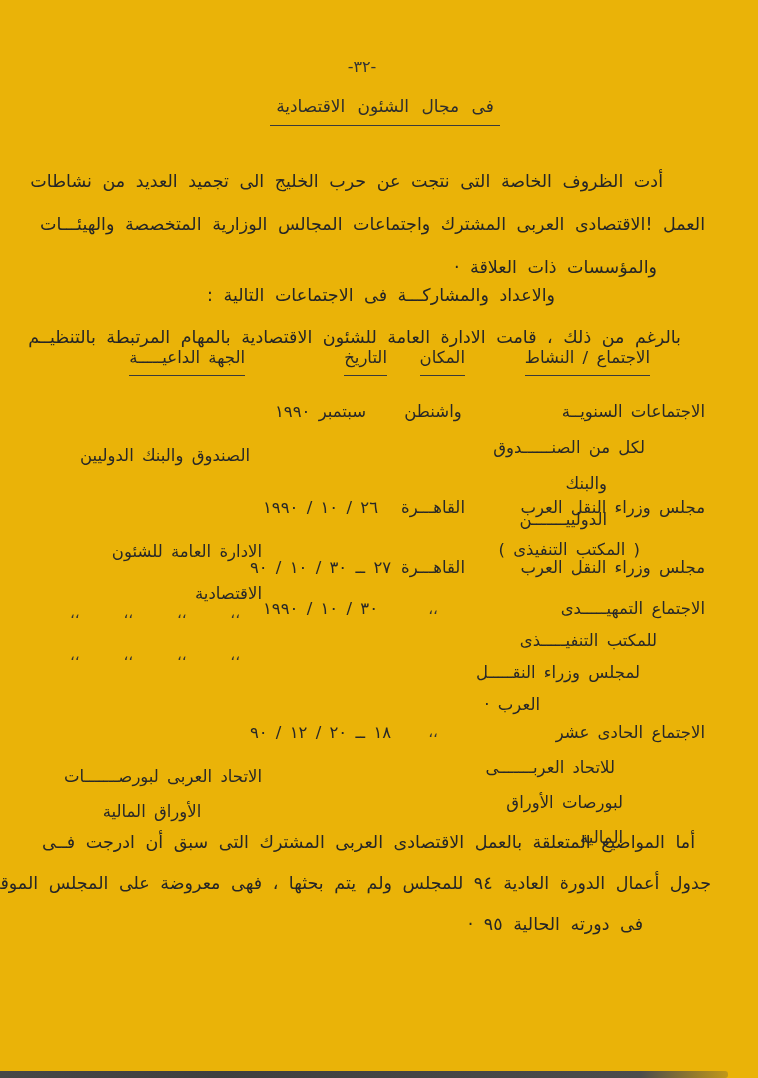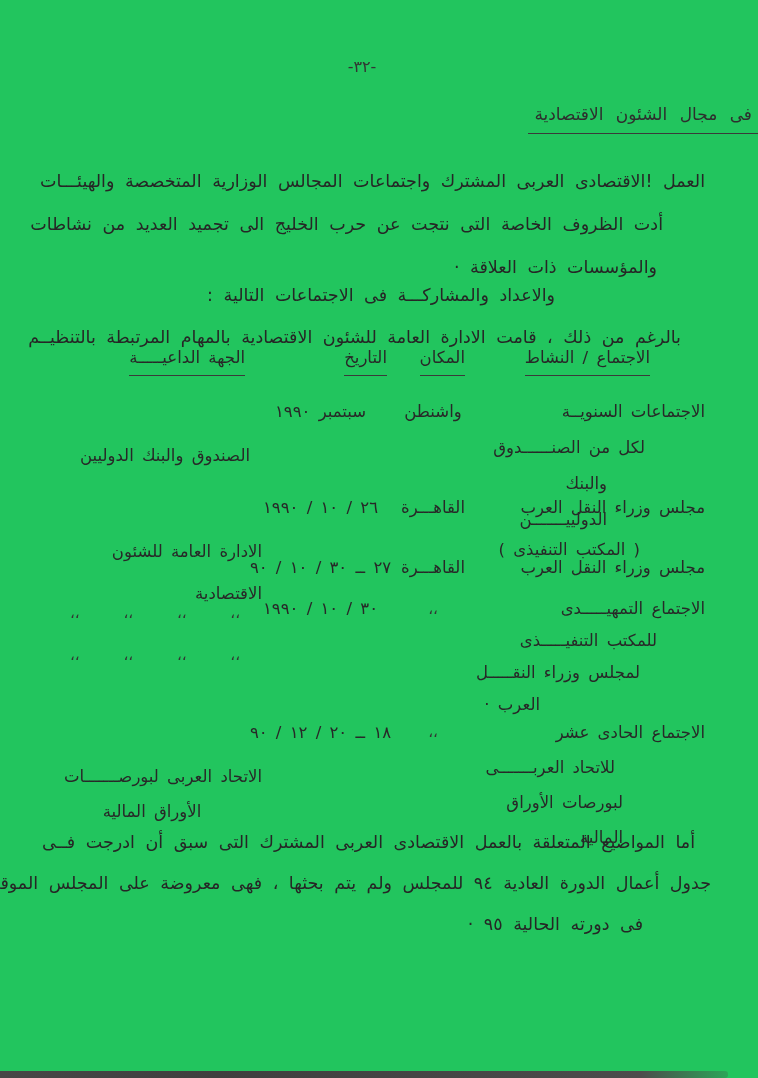--- a/index.html
+++ b/index.html
@@ -1,33 +1,33 @@
 <!DOCTYPE html>
 <html lang="ar" dir="rtl"><head>
 <meta charset="utf-8">
 <style>
   html,body{margin:0;padding:0;background:#e8e8e6;}
   .page{
     position:relative;
     width:758px;height:1078px;
     margin:0 auto;
-    background:#22c55e;
+    background:#eab308;
     overflow:hidden;
     direction:rtl;
     font-family:"DejaVu Sans", sans-serif;
     color:#2b2b2b;
   }
   .abs{position:absolute;}
   .page-number{
     top:57px;left:0;right:34px;
     text-align:center;
     font-size:16px;letter-spacing:2px;color:#333;
   }
   .doc-title{
-    top:96px;left:12px;right:0;margin-top:8px;
+    top:96px;left:12px;right:0;text-align:center;
   }
   .doc-title .t{
     display:inline-block;
     font-size:17px;word-spacing:7px;color:#2e2e2e;
     border-bottom:1.5px solid #3a3a3a;
     padding:0 6px 9px 6px;
   }
   .para{font-size:17.5px;word-spacing:5px;color:#262626;}
   .para .line{white-space:nowrap;}
   .p1{top:160px;right:53px;left:40px;line-height:43px;}
@@ -90,22 +90,22 @@
 
 <div class="page">
 
   <div class="abs page-number">-٣٢-</div>
 
   <div class="abs doc-title">
     <span class="t">فى مجال الشئون الاقتصادية</span>
   </div>
 
   <div class="abs para p1">
+    <div class="line ind-42">أدت الظروف الخاصة التى نتجت عن حرب الخليج الى تجميد العديد من نشاطات</div>
     <div class="line">العمل !الاقتصادى العربى المشترك واجتماعات المجالس الوزارية المتخصصة والهيئـــات</div>
-    <div class="line ind-42">أدت الظروف الخاصة التى نتجت عن حرب الخليج الى تجميد العديد من نشاطات</div>
     <div class="line ind-48">والمؤسسات ذات العلاقة ·</div>
   </div>
 
   <div class="abs para p2">
     <div class="line ind-150">والاعداد والمشاركـــة فى الاجتماعات التالية :</div>
     <div class="line ind-24">بالرغم من ذلك ، قامت الادارة العامة للشئون الاقتصادية بالمهام المرتبطة بالتنظيــم</div>
   </div>
 
   <div class="abs tbl">
 

